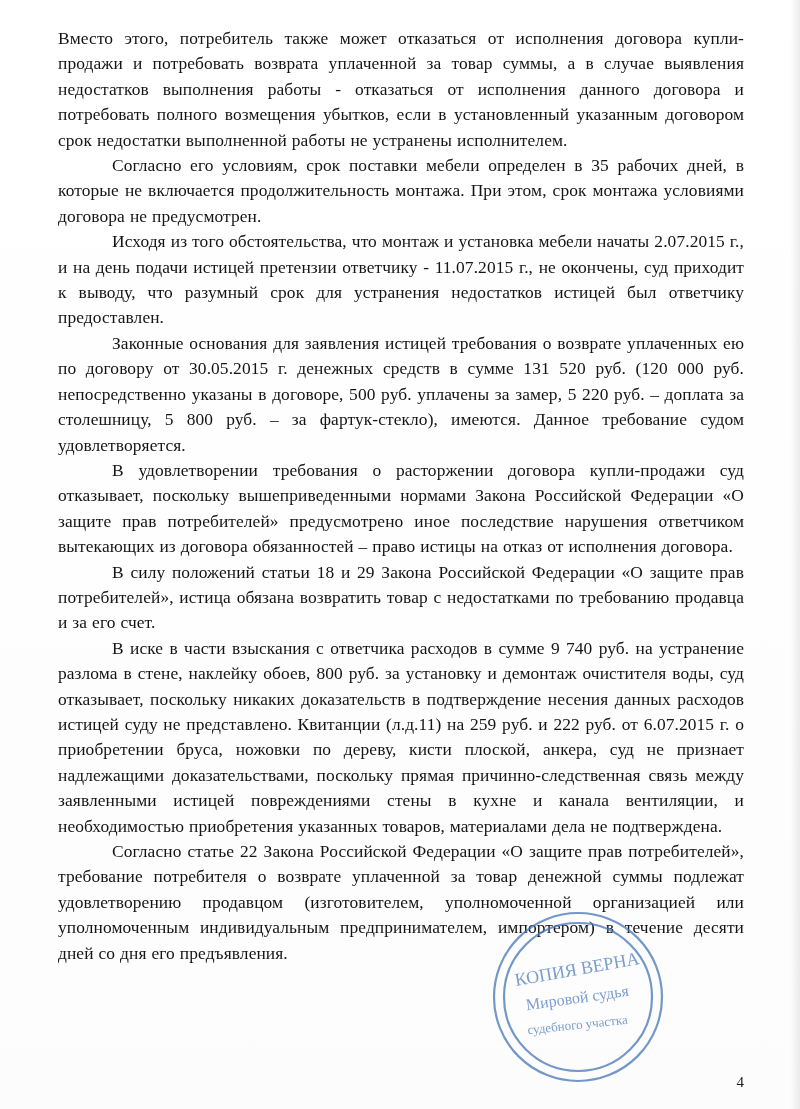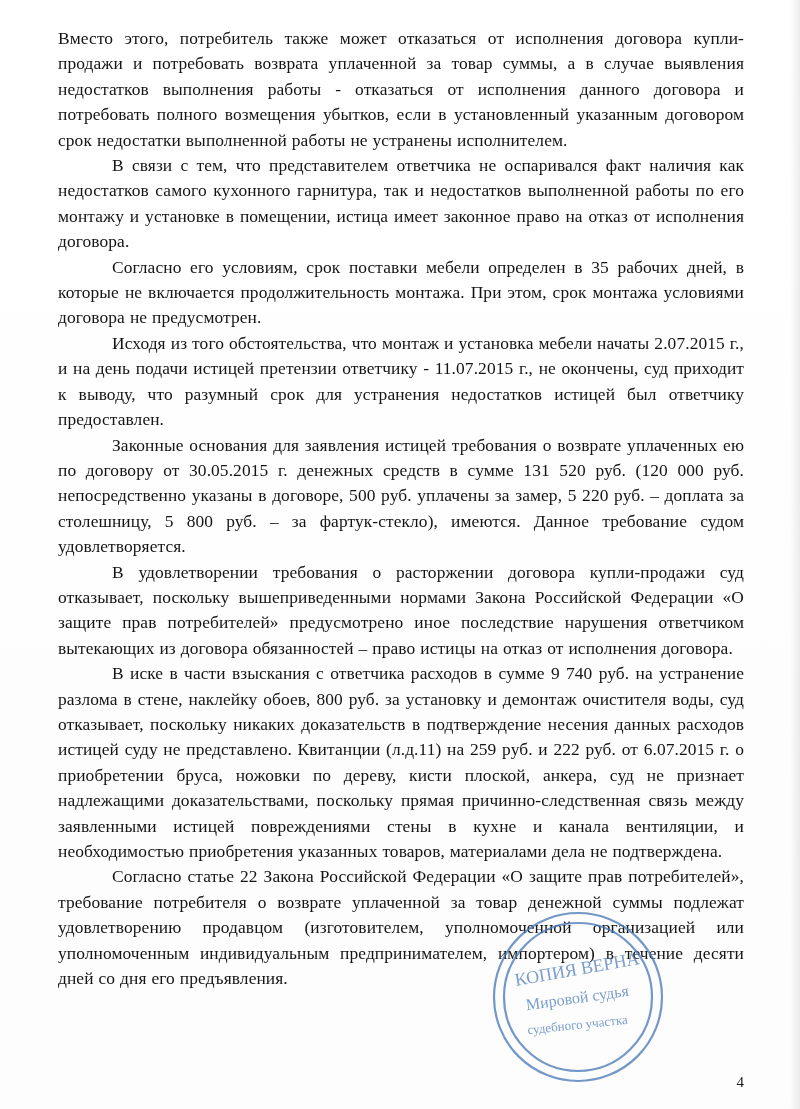--- a/index.html
+++ b/index.html
@@ -77,25 +77,25 @@
     pointer-events: none;
   }
 </style>
 </head>
 <body>
 
 <div class="page">
 
   <div class="doc-body">
     <p class="para first">Вместо этого, потребитель также может отказаться от исполнения договора купли-продажи и потребовать возврата уплаченной за товар суммы, а в случае выявления недостатков выполнения работы -   отказаться от исполнения данного договора и потребовать полного возмещения убытков, если в установленный указанным договором срок недостатки выполненной работы не устранены исполнителем.</p>
-    <p class="para">В связи с тем, что представителем ответчика не оспаривался факт наличия как недостатков самого кухонного гарнитура, так и недостатков выполненной работы по его монтажу и установке в помещении, истица имеет законное право на отказ от исполнения договора.</p>
     <p class="para">Согласно его условиям, срок поставки мебели определен в   35 рабочих дней, в которые не включается продолжительность монтажа.  При этом, срок монтажа условиями договора не предусмотрен.</p>
     <p class="para">Исходя из того обстоятельства, что монтаж и установка мебели начаты 2.07.2015 г.,  и на день подачи истицей претензии ответчику  - 11.07.2015 г., не окончены,   суд приходит к выводу, что разумный срок для устранения недостатков истицей был ответчику предоставлен.</p>
     <p class="para">Законные основания для заявления истицей требования о возврате уплаченных ею по договору от 30.05.2015 г.  денежных средств в сумме 131 520 руб. (120 000 руб. непосредственно указаны в договоре, 500 руб. уплачены за замер, 5 220 руб. – доплата за столешницу, 5 800 руб. – за фартук-стекло), имеются. Данное требование судом удовлетворяется.</p>
     <p class="para">В удовлетворении требования о расторжении договора купли-продажи суд отказывает, поскольку вышеприведенными нормами Закона Российской Федерации «О защите прав потребителей»  предусмотрено иное последствие нарушения ответчиком вытекающих из договора обязанностей – право истицы на отказ от исполнения договора.</p>
+    <p class="para">В силу положений статьи 18 и 29 Закона Российской Федерации «О защите прав потребителей», истица обязана возвратить товар с недостатками по требованию продавца и за его счет.</p>
     <p class="para">В иске в части взыскания с ответчика расходов в сумме 9 740 руб. на устранение разлома в стене, наклейку обоев, 800 руб. за установку и демонтаж очистителя воды, суд отказывает, поскольку никаких доказательств в подтверждение несения данных расходов истицей суду не представлено. Квитанции (л.д.11) на 259 руб. и 222 руб. от 6.07.2015 г. о приобретении бруса, ножовки по дереву, кисти плоской, анкера,  суд не признает надлежащими доказательствами, поскольку прямая причинно-следственная связь между заявленными истицей повреждениями стены в кухне и канала вентиляции, и необходимостью приобретения указанных товаров, материалами дела не подтверждена.</p>
     <p class="para">Согласно статье 22 Закона Российской Федерации «О защите прав потребителей», требование потребителя о возврате уплаченной за товар денежной суммы подлежат удовлетворению продавцом (изготовителем, уполномоченной организацией или уполномоченным индивидуальным предпринимателем, импортером) в течение десяти дней со дня его предъявления.</p>
   </div>
 
   <div class="stamp">
     <svg width="216" height="190" viewBox="0 0 216 190" xmlns="http://www.w3.org/2000/svg">
       <g fill="none" stroke="#4a79b8" stroke-width="2.2" opacity="0.9">
         <circle cx="108" cy="92" r="84"></circle>
         <circle cx="108" cy="92" r="74"></circle>
       </g>

